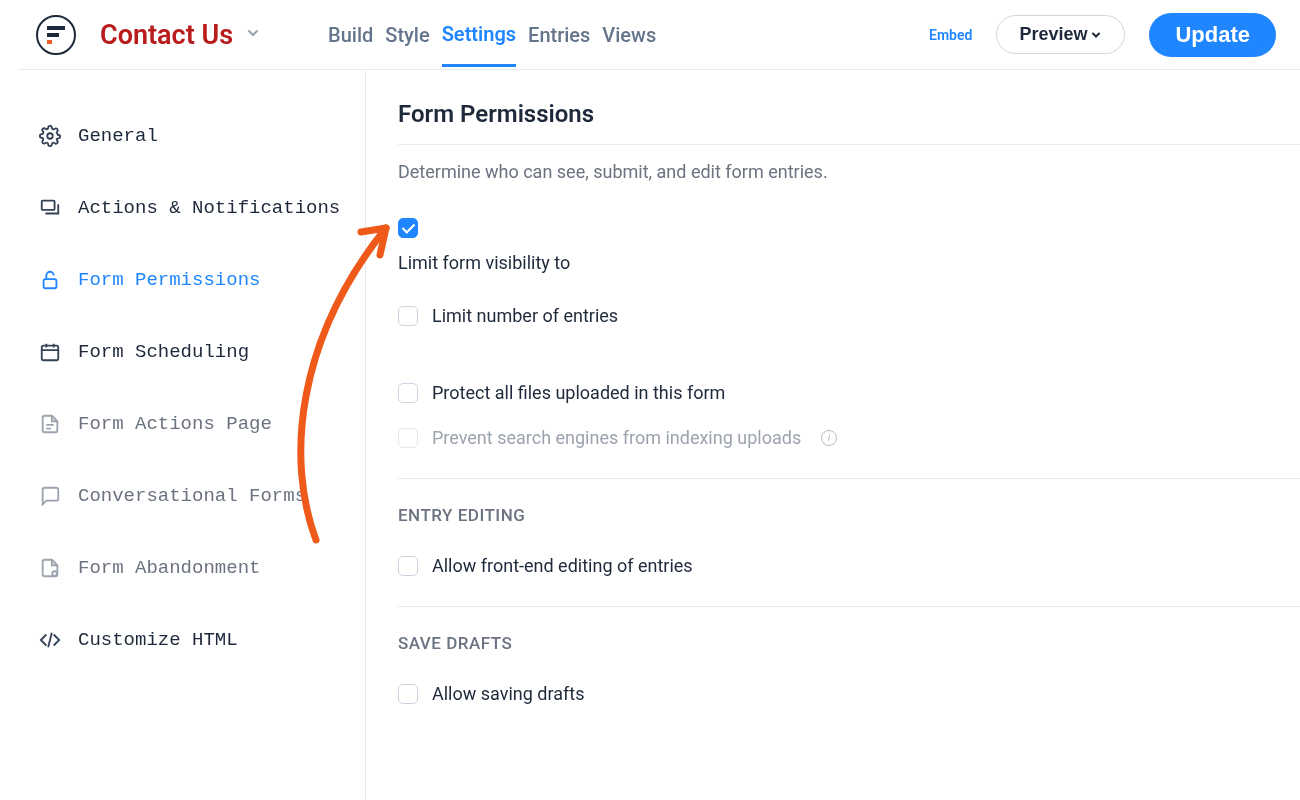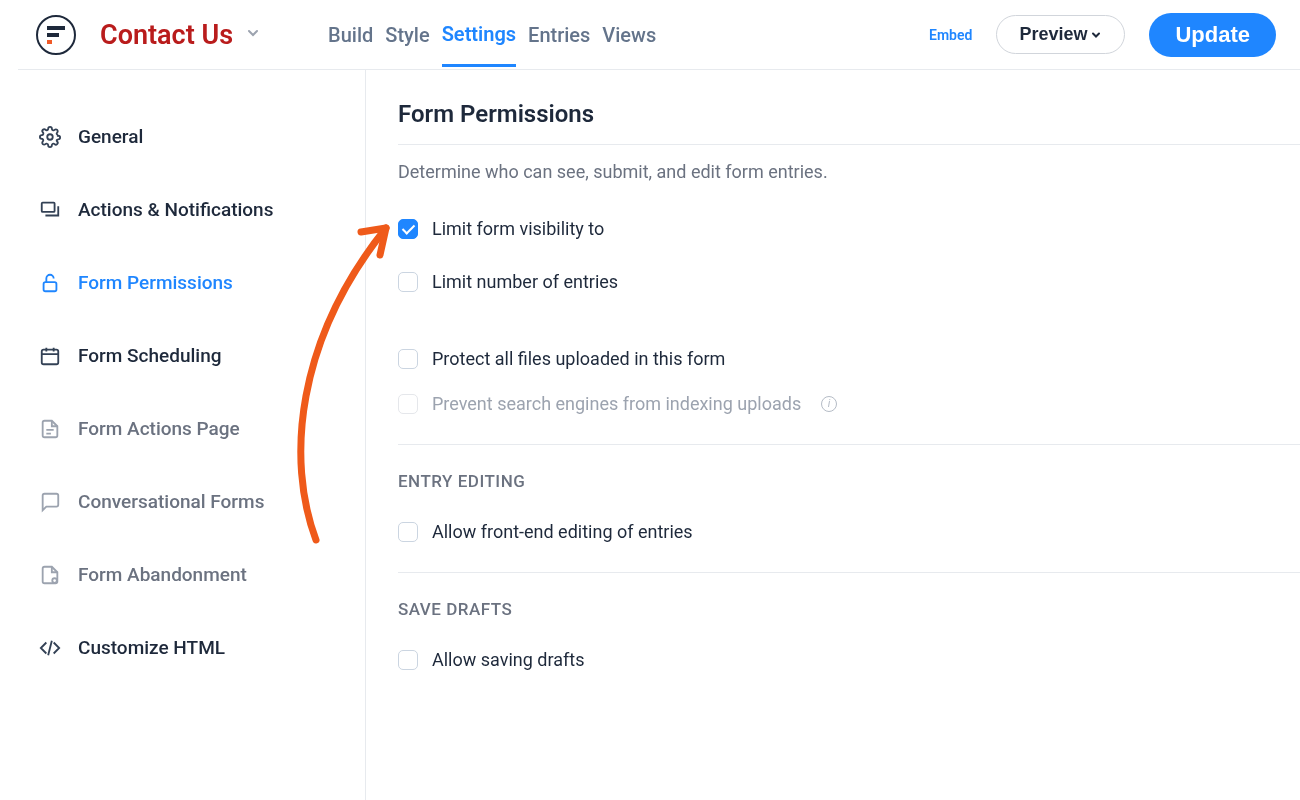--- a/index.html
+++ b/index.html
@@ -106,20 +106,21 @@
   }
   .side-item {
     display: flex;
     align-items: center;
     gap: 16px;
     padding: 25px 20px;
     font-size: 19px;
     color: #1e293b;
     font-weight: 500;
     cursor: pointer;
+    font-family: Liberation Mono, monospace;
   }
   .side-item.muted { color:#6b7280; }
   .side-item.active { color:#1f86ff; }
   .side-item .icon { width:24px; display:flex; justify-content:center; color:inherit; }
   .side-item.muted .icon { color:#9ca3af; }
   .content {
     flex: 1;
     padding: 30px 0 0 32px;
     position: relative;
   }
@@ -164,21 +165,22 @@
     transform: rotate(45deg);
     margin-top:-2px;
   }
   .row-label {
     font-size: 18px;
     color: #1e293b;
   }
   .row-label.muted { color:#9ca3af; }
   .visibility-row {
     display:flex;
-    align-items:flex-end;
+    align-items:flex-start;
+    flex-direction:column;
   }
   .select {
     margin-left: 102px;
     flex: 1;
     border: 1px solid #d1d5db;
     border-right: none;
     border-radius: 6px 0 0 6px;
     padding: 12px 16px;
     font-size: 20px;
     color: #1e293b;

